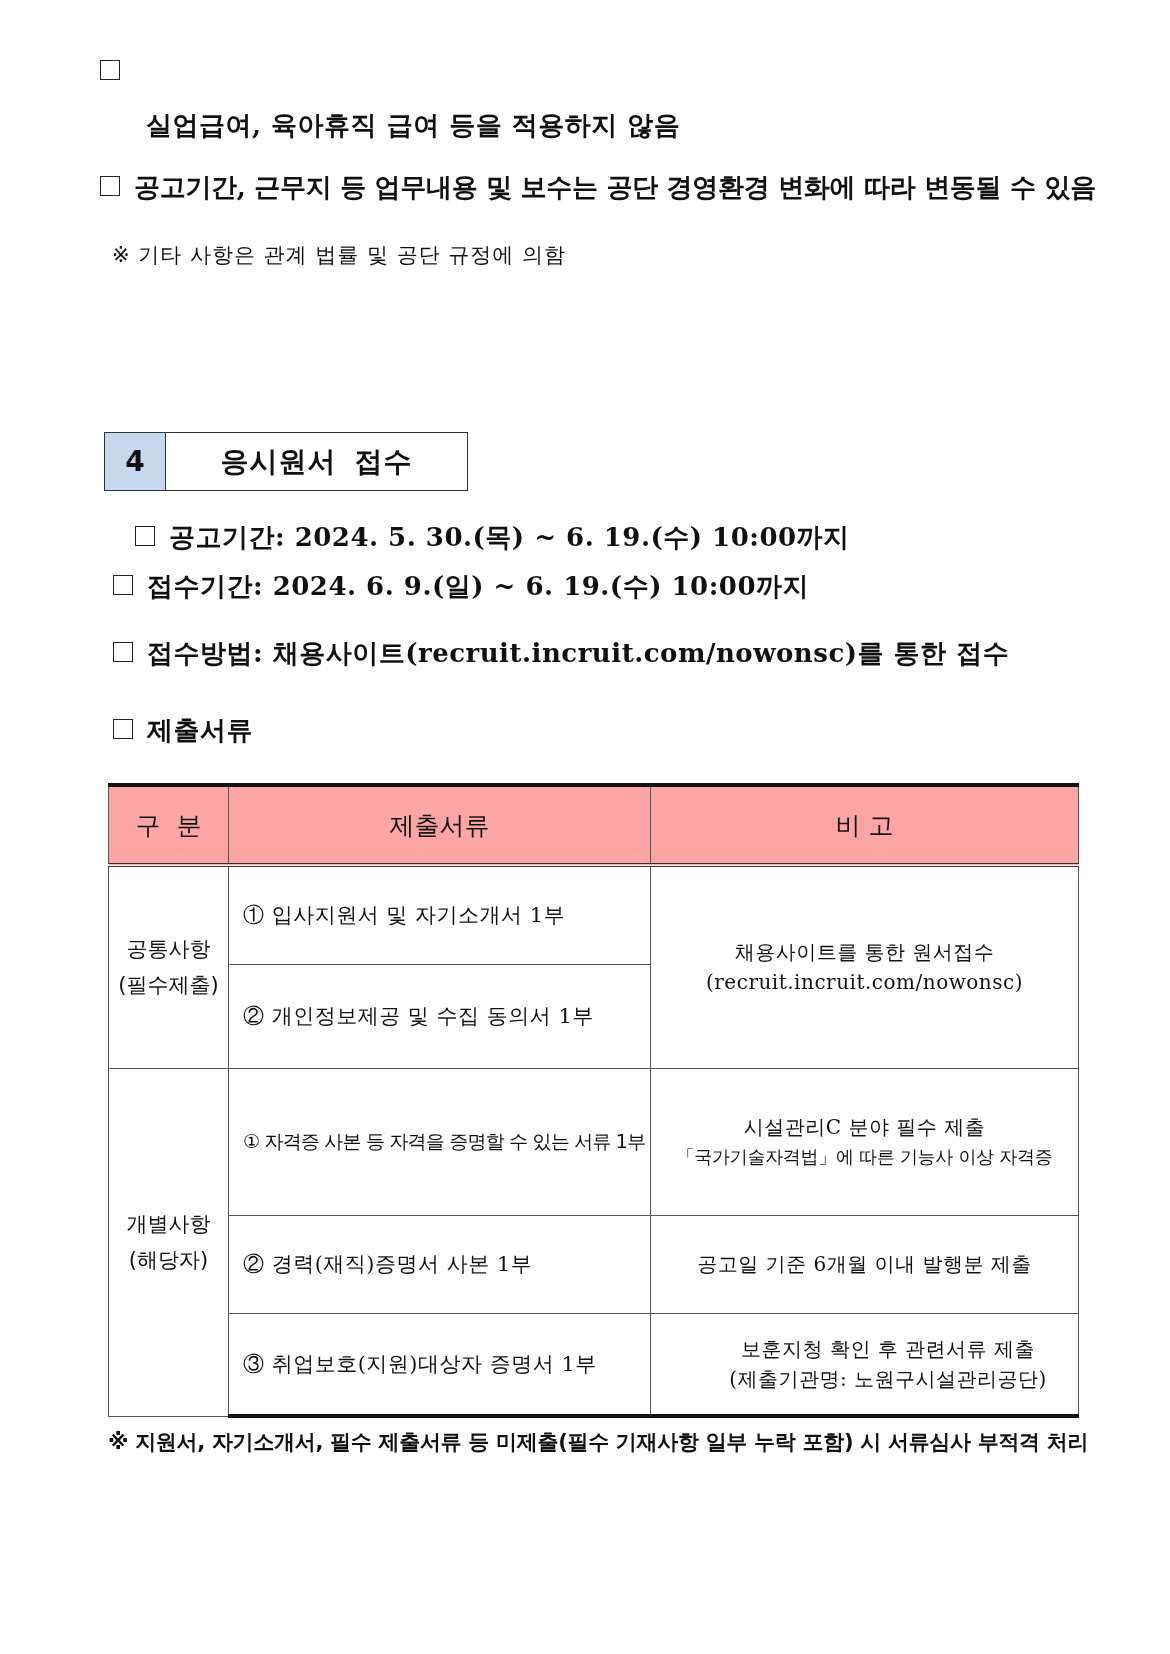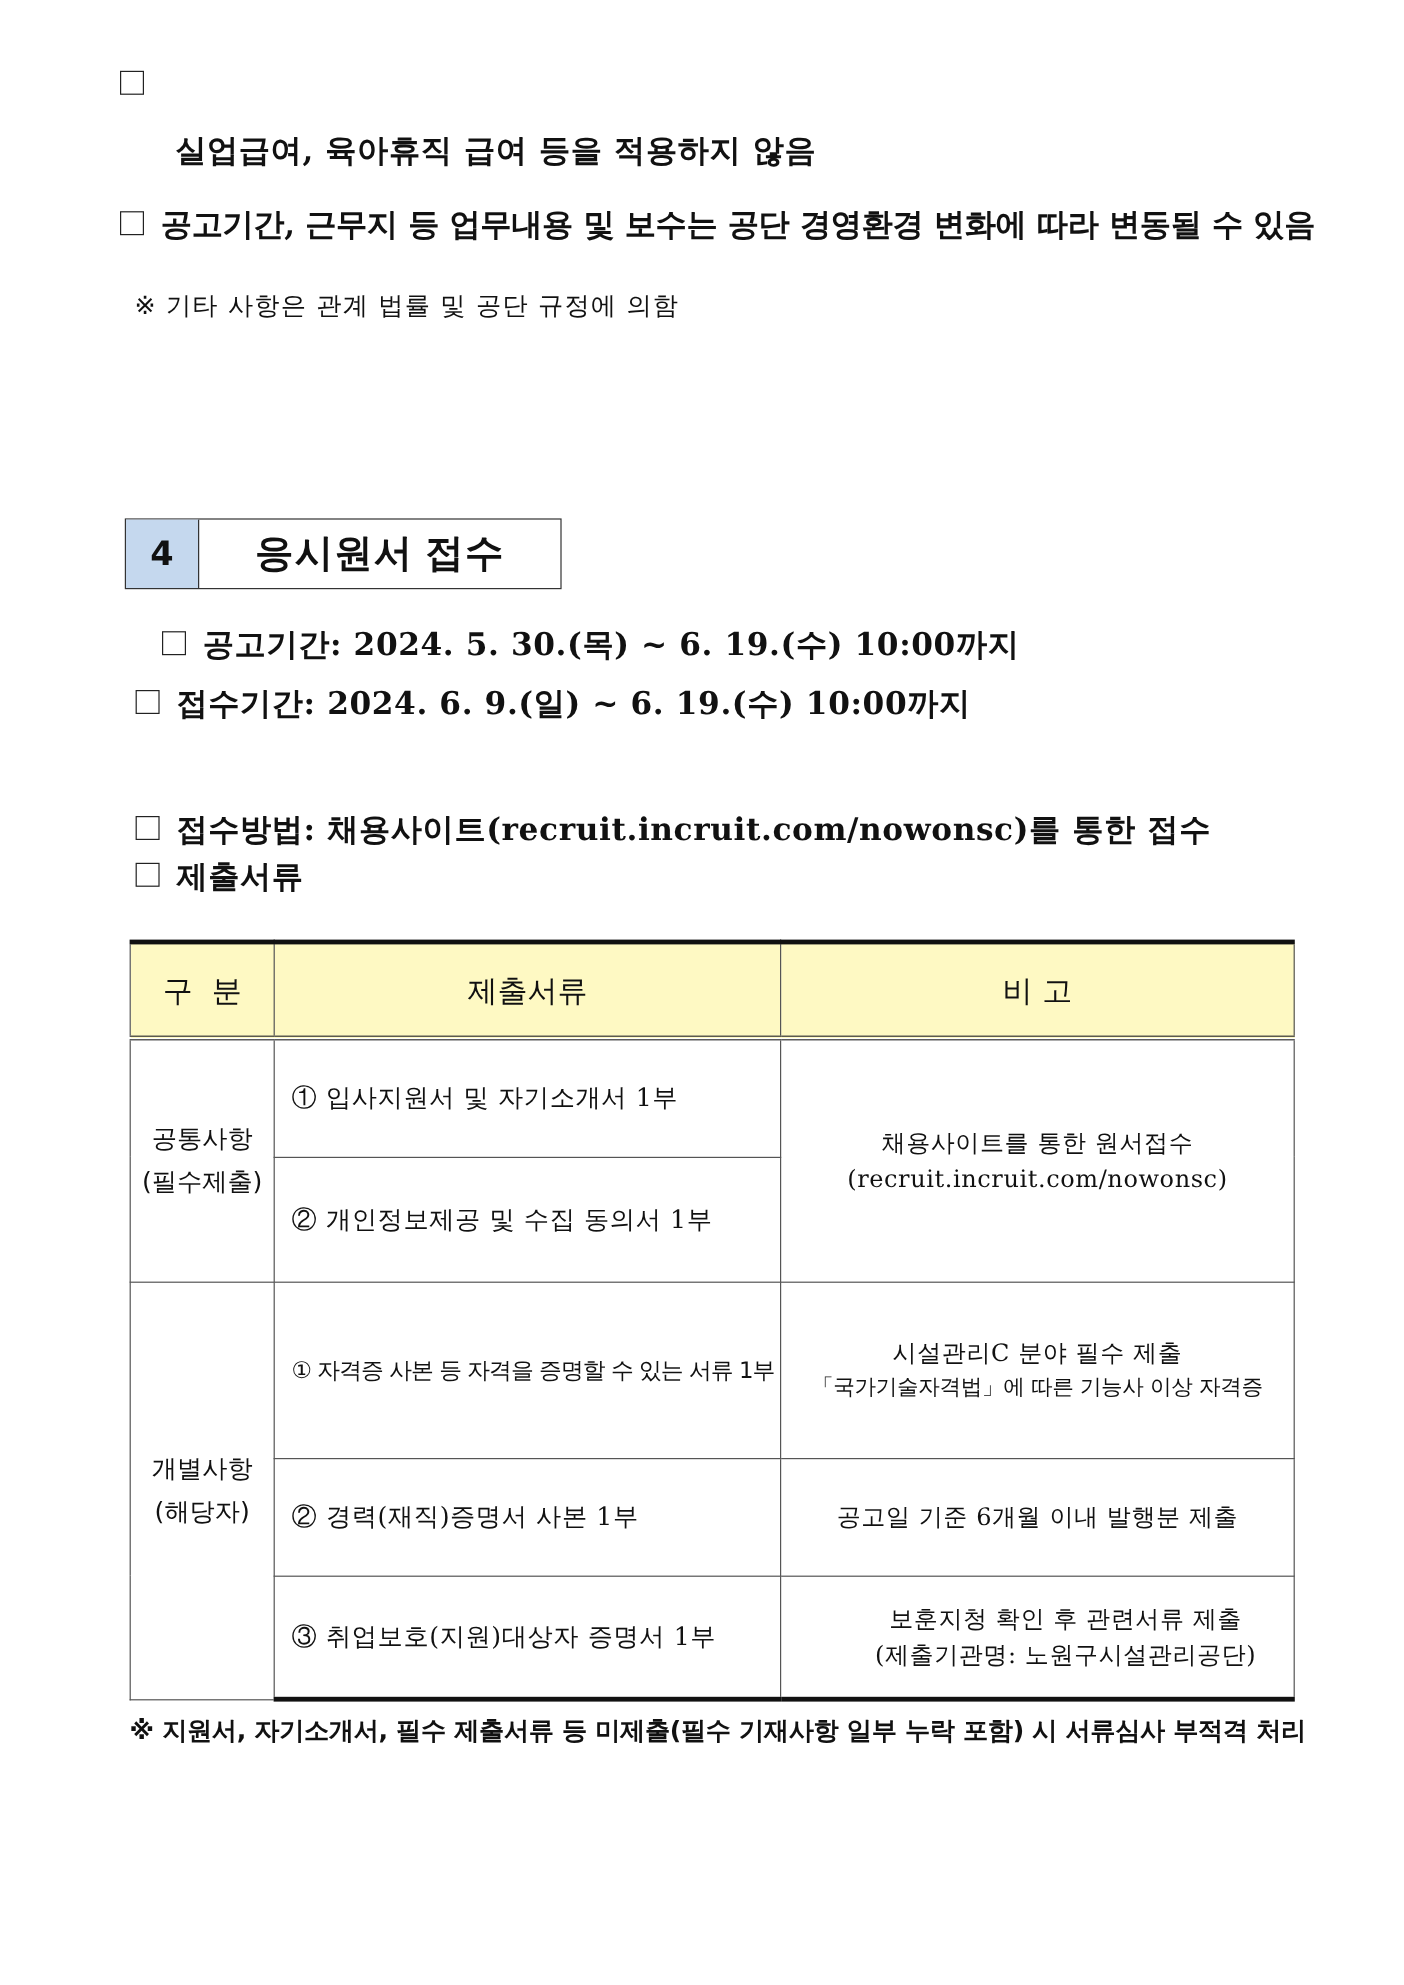--- a/index.html
+++ b/index.html
@@ -6,25 +6,25 @@
   body { width: 1170px; height: 1654px; position: relative; overflow: hidden;
          font-family: "DejaVu Serif", "Liberation Serif", serif; color: #111; }
   .line { position: absolute; white-space: nowrap; font-size: 26px; font-weight: bold; letter-spacing: 0.5px; }
   .box { display: inline-block; width: 18px; height: 18px; border: 1.5px solid #222; vertical-align: middle;
          margin-right: 14px; position: relative; top: -3px; background: #fff; }
   .note { position: absolute; white-space: nowrap; font-size: 21px; font-family: "DejaVu Sans", "Liberation Sans", sans-serif; letter-spacing: 1px; }
   .section { position: absolute; left: 104px; top: 432px; width: 362px; height: 57px; border: 1.5px solid #333; display: flex; }
   .section-num { width: 60px; background: #c5d8ee; border-right: 1.5px solid #333; display: flex; align-items: center; justify-content: center;
                  font-family: "DejaVu Sans", "Liberation Sans", sans-serif; font-weight: bold; font-size: 28px; }
   .section-title { flex: 1; display: flex; align-items: center; justify-content: center;
-                   font-family: Liberation Sans, sans-serif; font-weight: bold; font-size: 32px; letter-spacing: 1px; }
+                   font-family: Liberation Mono, monospace; font-weight: bold; font-size: 28px; letter-spacing: 1px; }
   table.docs { position: absolute; left: 108px; top: 783px; width: 970px; border-collapse: collapse; table-layout: fixed; }
   table.docs th, table.docs td { border: 1px solid #555; padding: 0; text-align: center; vertical-align: middle; }
   table.docs thead tr { border-top: 4px solid #111; }
-  table.docs thead th { background: #fef9c3; height: 76px; font-weight: normal; font-size: 25px;
+  table.docs thead th { background: #fca5a5; height: 76px; font-weight: normal; font-size: 25px;
                          font-family: "DejaVu Sans", "Liberation Sans", sans-serif; border-bottom: 4px double #333; }
   table.docs tbody tr:last-child td { border-bottom: 4px solid #111; padding-left: 47px; }
   .cat { font-family: "DejaVu Sans", "Liberation Sans", sans-serif; font-size: 21px; line-height: 36px; }
   .doc { text-align: left !important; padding-left: 14px !important; font-size: 21px; letter-spacing: 0.5px; }
   .rem { font-size: 20px; line-height: 30px; letter-spacing: 0.5px; }
   .tight { letter-spacing: -0.8px; }
   .footnote { position: absolute; left: 108px; top: 1428px; white-space: nowrap; font-size: 21px; font-weight: bold;
               font-family: "DejaVu Sans", "Liberation Sans", sans-serif; letter-spacing: -0.3px; }
 </style>
 </head>
@@ -43,21 +43,21 @@
   <div class="section-num">4</div>
   <div class="section-title">응시원서 접수</div>
 </div>
 
 <div class="line" style="left:113px; top:520px;padding-left:22px;">
   <span class="box"></span><span>공고기간: 2024. 5. 30.(목) ~ 6. 19.(수) 10:00까지</span>
 </div>
 <div class="line" style="left:113px; top:569px;">
   <span class="box"></span><span>접수기간: 2024. 6.  9.(일) ~ 6. 19.(수) 10:00까지</span>
 </div>
-<div class="line" style="left:113px; top:674px;">
+<div class="line" style="left:113px; top:636px;">
   <span class="box"></span><span>접수방법: 채용사이트(recruit.incruit.com/nowonsc)를 통한 접수</span>
 </div>
 <div class="line" style="left:113px; top:713px;">
   <span class="box"></span><span>제출서류</span>
 </div>
 
 <table class="docs">
   <colgroup>
       <col style="width:120px">
       <col style="width:422px">

